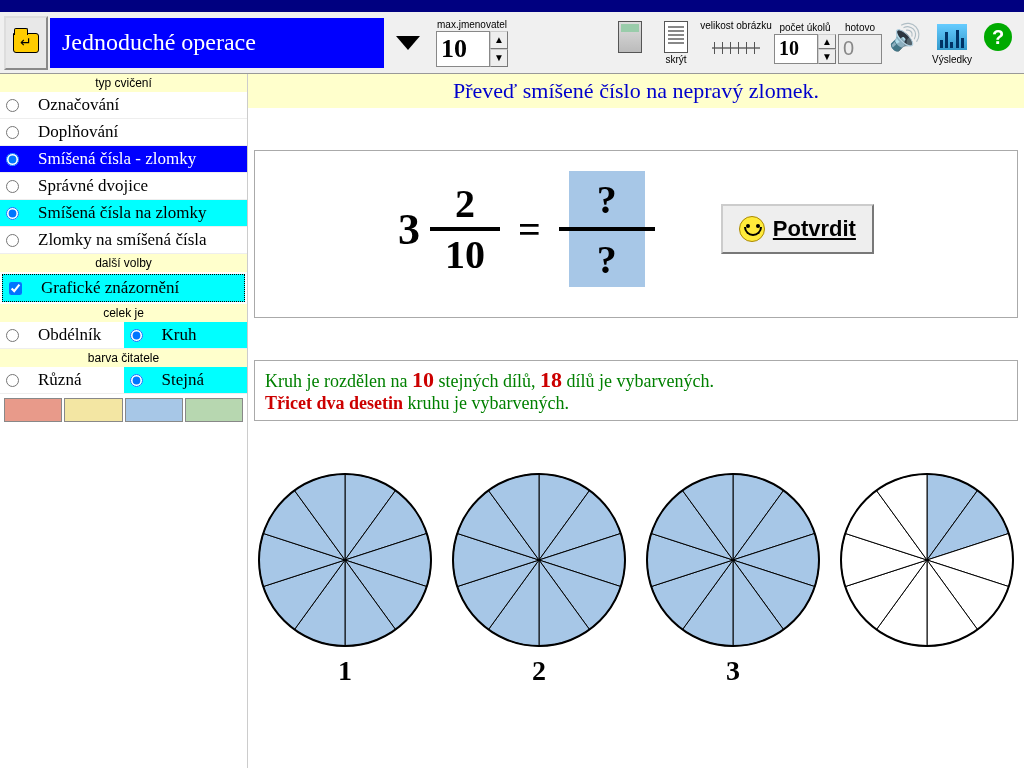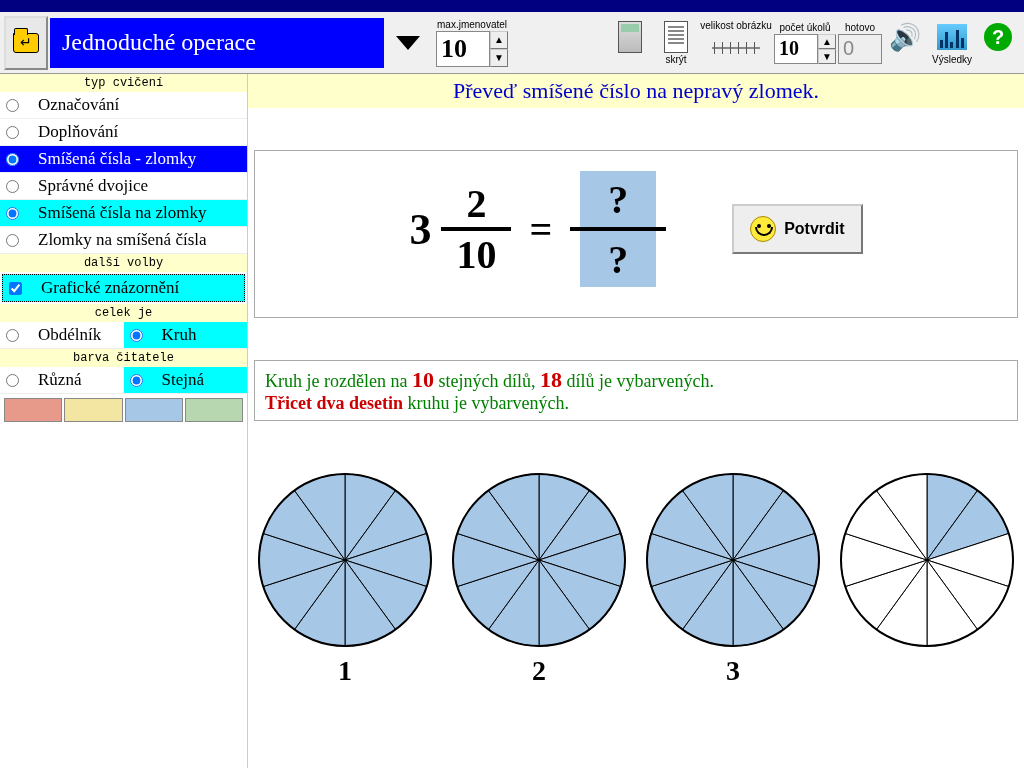--- a/index.html
+++ b/index.html
@@ -84,21 +84,21 @@
     height: calc(768px - 74px);
   }
   .sidebar {
     width:252px;
     background:#fff;
     border-right:1px solid #ccc;
     font-size:16px;
   }
   .group-title {
     background:#ffffcc;
-    font-family:Liberation Mono, monospace;
+    font-family:Liberation Sans, sans-serif;
     font-size:12px;
     text-align:center;
     padding:2px 0;
   }
   .opt {
     padding:3px 6px;
     display:flex;
     align-items:center;
     gap:19px;
     cursor:pointer;
@@ -141,26 +141,27 @@
   .frac { display:inline-flex; flex-direction:column; align-items:center; font-size:40px; font-weight:bold;}
   .frac .bar { width:70px; height:4px; background:#000;}
   .eq { font-size:40px; font-weight:bold;}
   .ans-frac { display:inline-flex; flex-direction:column; align-items:center;}
   .ans-box { width:76px; height:56px; background:#a7c7e7; display:flex; align-items:center; justify-content:center; font-size:40px; font-weight:bold; cursor:text;}
   .ans-bar { width:96px; height:4px; background:#000;}
   .confirm-btn {
     border:2px outset #ccc;
     background:#eee;
     padding:10px 16px;
-    font-size:16px;
+    font-size:22px;
     font-weight:bold;
     display:flex;
     align-items:center;
     gap:8px;
     cursor:pointer;
+    text-decoration:underline;
   }
   .smiley{width:26px;height:26px;border-radius:50%;background:#ffeb3b;border:1px solid #aa8800;position:relative;}
   .smiley::before{content:"";position:absolute;width:4px;height:4px;background:#000;border-radius:50%;top:7px;left:6px;box-shadow:10px 0 0 #000;}
   .smiley::after{content:"";position:absolute;width:14px;height:7px;border:2px solid #000;border-top:none;border-radius:0 0 10px 10px;bottom:5px;left:4px;}
 
   .explain {
     margin:0 6px;
     border:1px solid #aaa;
     padding:6px 10px;
     font-size:18px;

